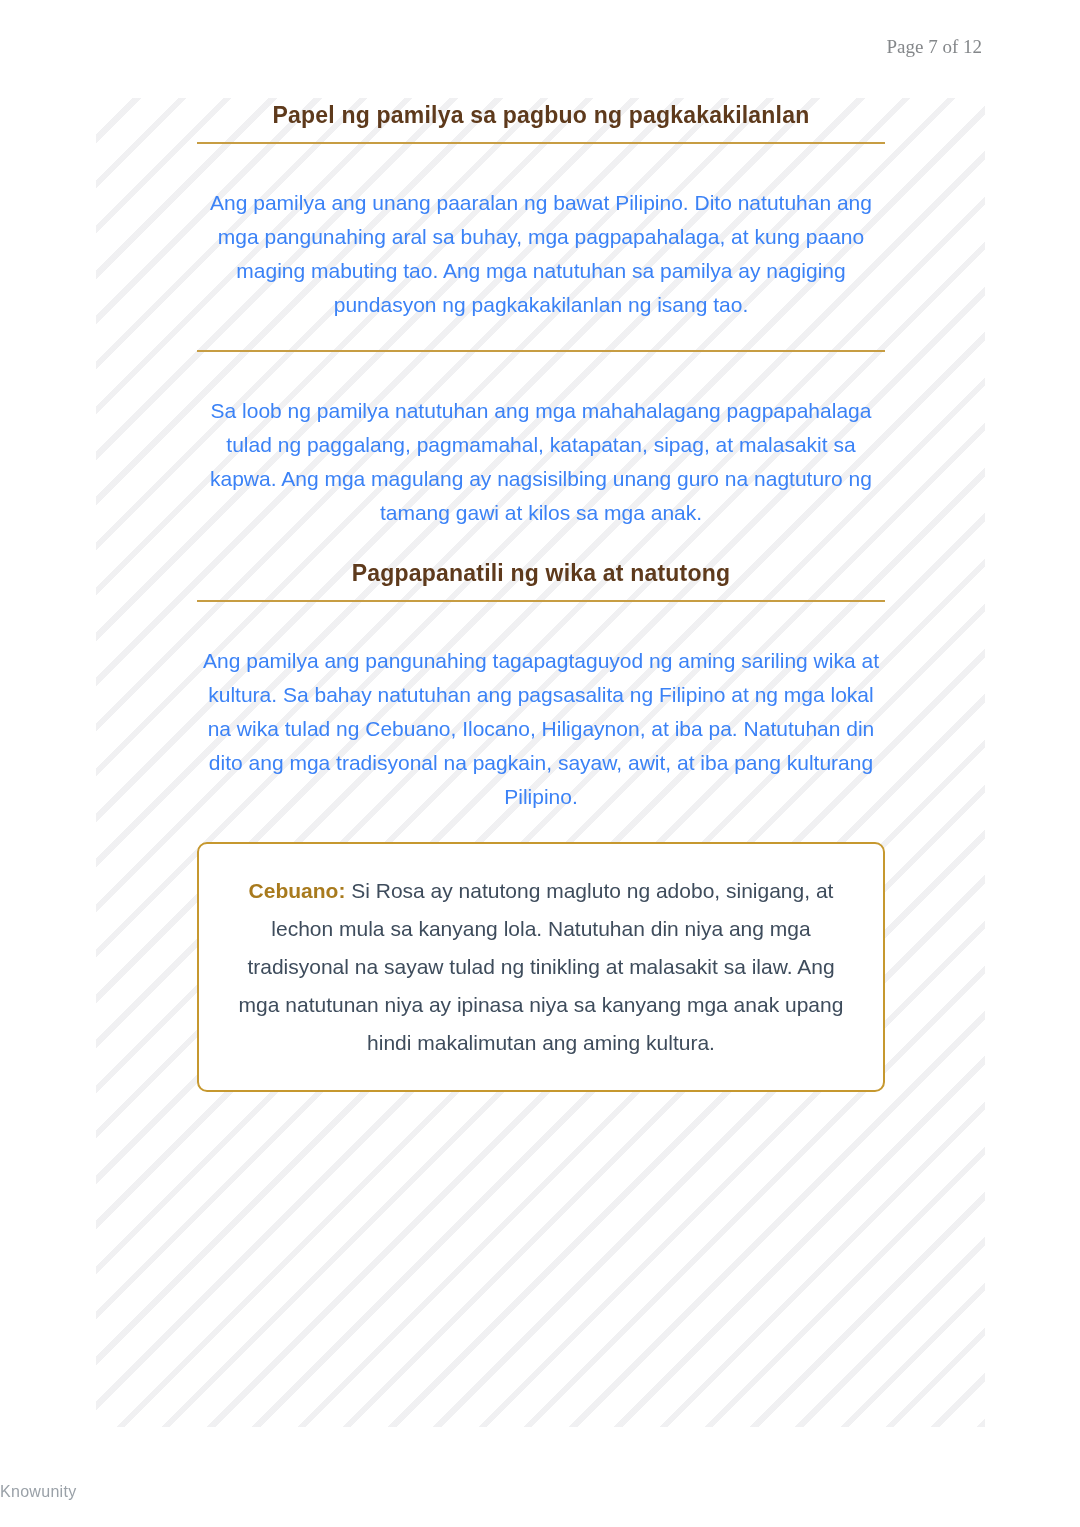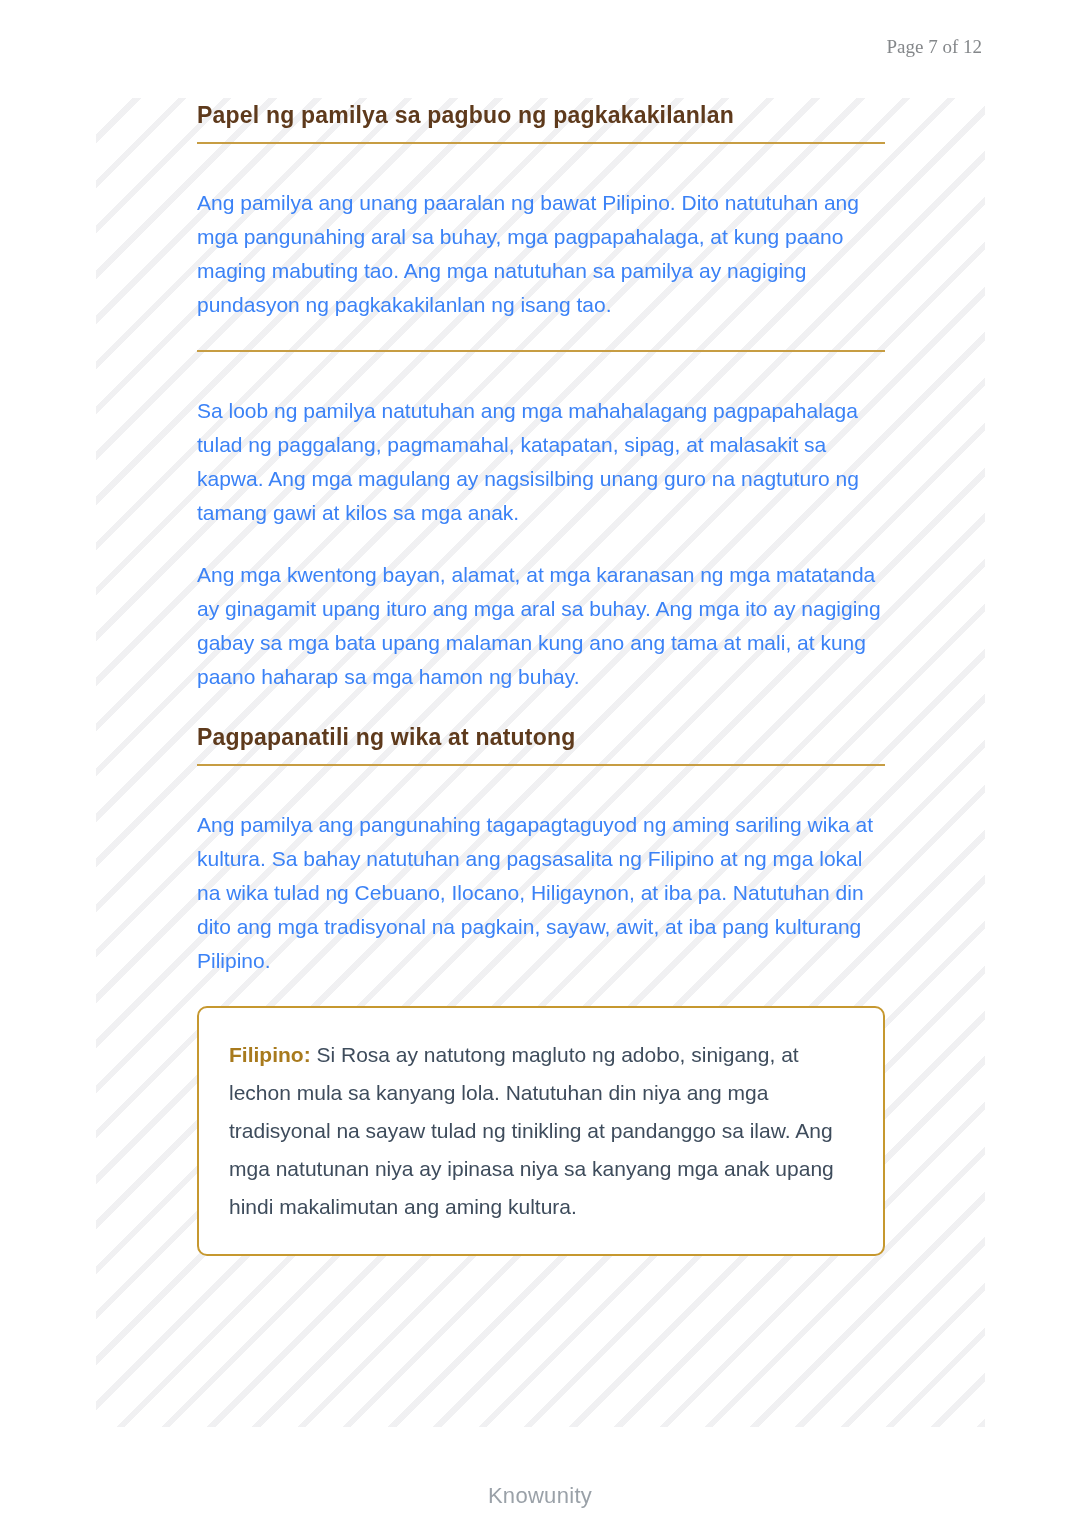--- a/index.html
+++ b/index.html
@@ -39,20 +39,21 @@
     font-size: 19px;
     color: #84878a;
     z-index: 2;
   }
   .content {
     position: absolute;
     left: 197px;
     top: 100px;
     width: 688px;
     z-index: 2;
+    text-align: center;
   }
   h2.section-heading {
     font-size: 23px;
     line-height: 30px;
     font-weight: bold;
     color: #5e3a1c;
     letter-spacing: 0.2px;
     margin: 0 0 12px 0;
   }
   .heading-rule {
@@ -82,22 +83,21 @@
   }
   .example-label {
     font-weight: bold;
     color: #a87a1d;
   }
   .footer-brand {
     position: absolute;
     top: 1483px;
     left: 0;
     width: 100%;
-    text-align: center;
-    font-size: 22px;
+    font-size: 16px;
     color: #9aa1a8;
     letter-spacing: 0.3px;
     z-index: 2;
   }
 </style>
 </head>
 <body>
 
 <div class="sheet">
 
@@ -109,30 +109,29 @@
 
     <section class="doc-section">
       <h2 class="section-heading">Papel ng pamilya sa pagbuo ng pagkakakilanlan</h2>
       <div class="heading-rule"></div>
       <p class="body-paragraph">Ang pamilya ang unang paaralan ng bawat Pilipino. Dito natutuhan ang mga pangunahing aral sa buhay, mga pagpapahalaga, at kung paano maging mabuting tao. Ang mga natutuhan sa pamilya ay nagiging pundasyon ng pagkakakilanlan ng isang tao.</p>
     </section>
 
     <section class="doc-section">
       <div class="heading-rule"></div>
       <p class="body-paragraph">Sa loob ng pamilya natutuhan ang mga mahahalagang pagpapahalaga tulad ng paggalang, pagmamahal, katapatan, sipag, at malasakit sa kapwa. Ang mga magulang ay nagsisilbing unang guro na nagtuturo ng tamang gawi at kilos sa mga anak.</p>
-      <p class="body-paragraph">Ang mga kwentong bayan, alamat, at mga karanasan ng mga matatanda ay ginagamit upang ituro ang mga aral sa buhay. Ang mga ito ay nagiging gabay sa mga bata upang malaman kung ano ang tama at mali, at kung paano haharap sa mga hamon ng buhay.</p>
     </section>
 
     <section class="doc-section">
       <h2 class="section-heading">Pagpapanatili ng wika at natutong</h2>
       <div class="heading-rule"></div>
       <p class="body-paragraph">Ang pamilya ang pangunahing tagapagtaguyod ng aming sariling wika at kultura. Sa bahay natutuhan ang pagsasalita ng Filipino at ng mga lokal na wika tulad ng Cebuano, Ilocano, Hiligaynon, at iba pa. Natutuhan din dito ang mga tradisyonal na pagkain, sayaw, awit, at iba pang kulturang Pilipino.</p>
     </section>
 
     <div class="example-box">
-      <p><span class="example-label">Filipino:</span><span> Si Rosa ay natutong magluto ng adobo, sinigang, at lechon mula sa kanyang lola. Natutuhan din niya ang mga tradisyonal na sayaw tulad ng tinikling at pandanggo sa ilaw. Ang mga natutunan niya ay ipinasa niya sa kanyang mga anak upang hindi makalimutan ang aming kultura.</span></p>
+      <p><span class="example-label">Cebuano:</span><span> Si Rosa ay natutong magluto ng adobo, sinigang, at lechon mula sa kanyang lola. Natutuhan din niya ang mga tradisyonal na sayaw tulad ng tinikling at malasakit sa ilaw. Ang mga natutunan niya ay ipinasa niya sa kanyang mga anak upang hindi makalimutan ang aming kultura.</span></p>
     </div>
 
   </div>
 
   <div class="footer-brand">Knowunity</div>
 
 </div>
 
 </body></html>

